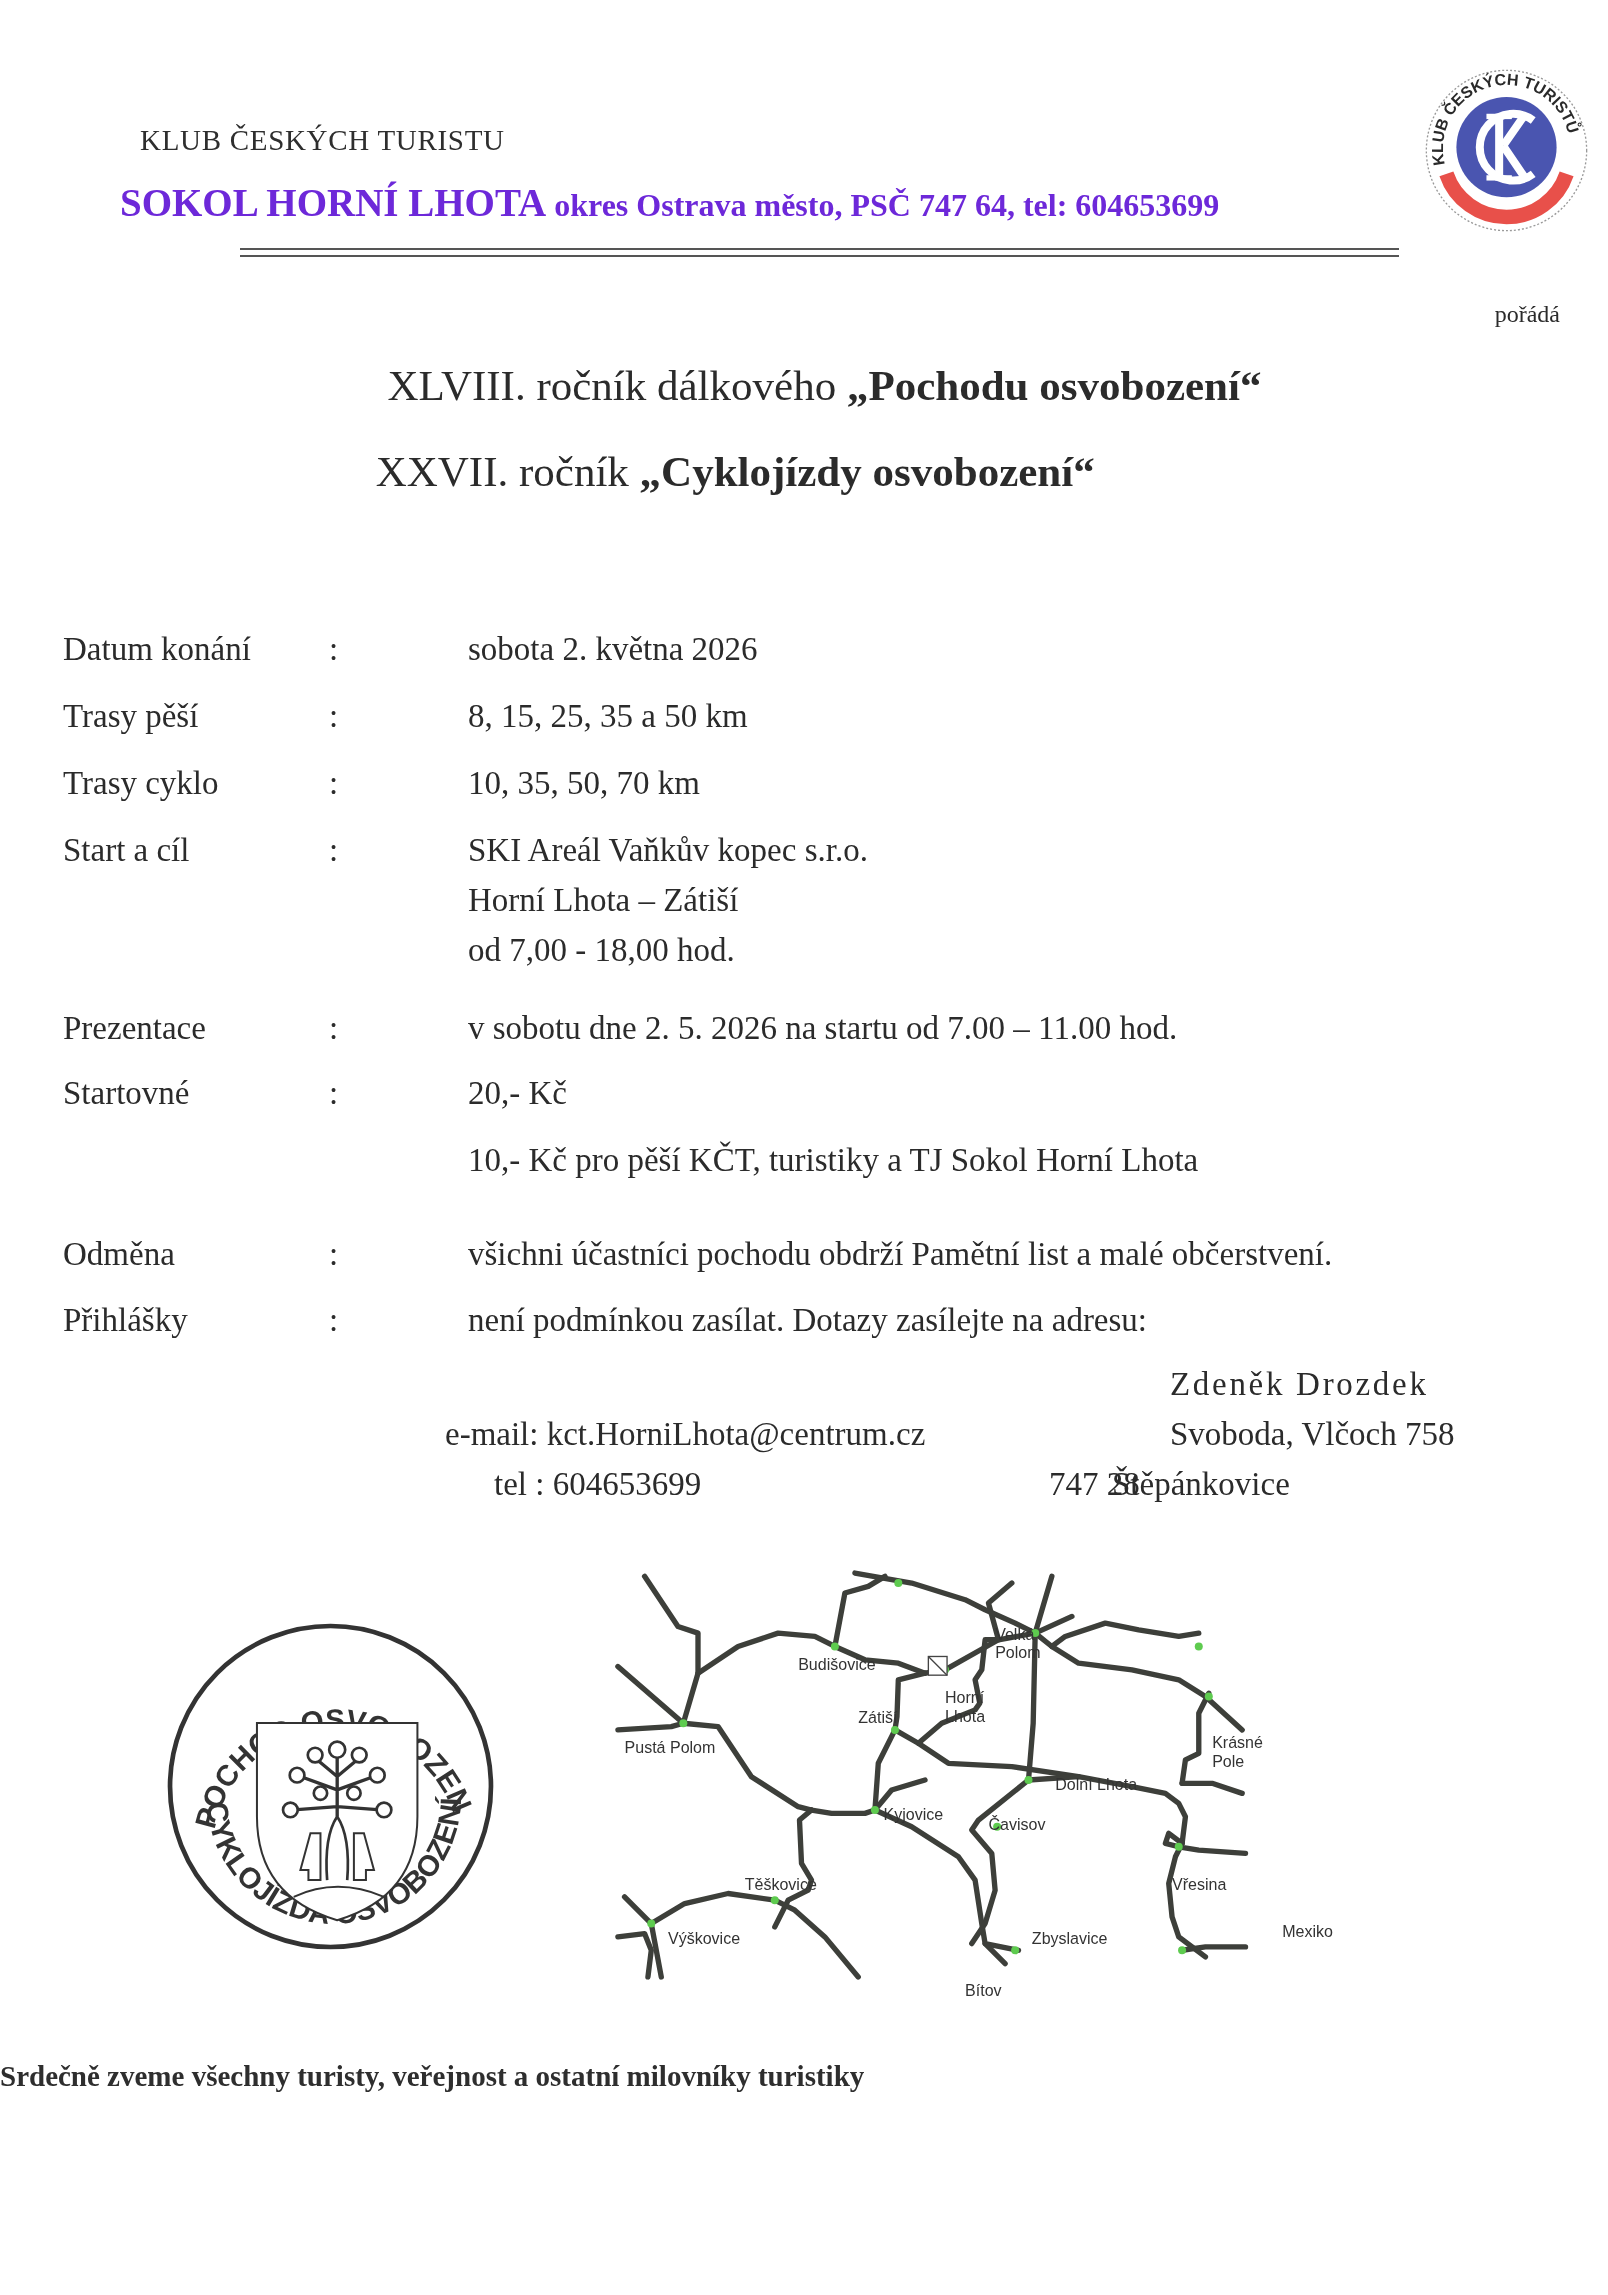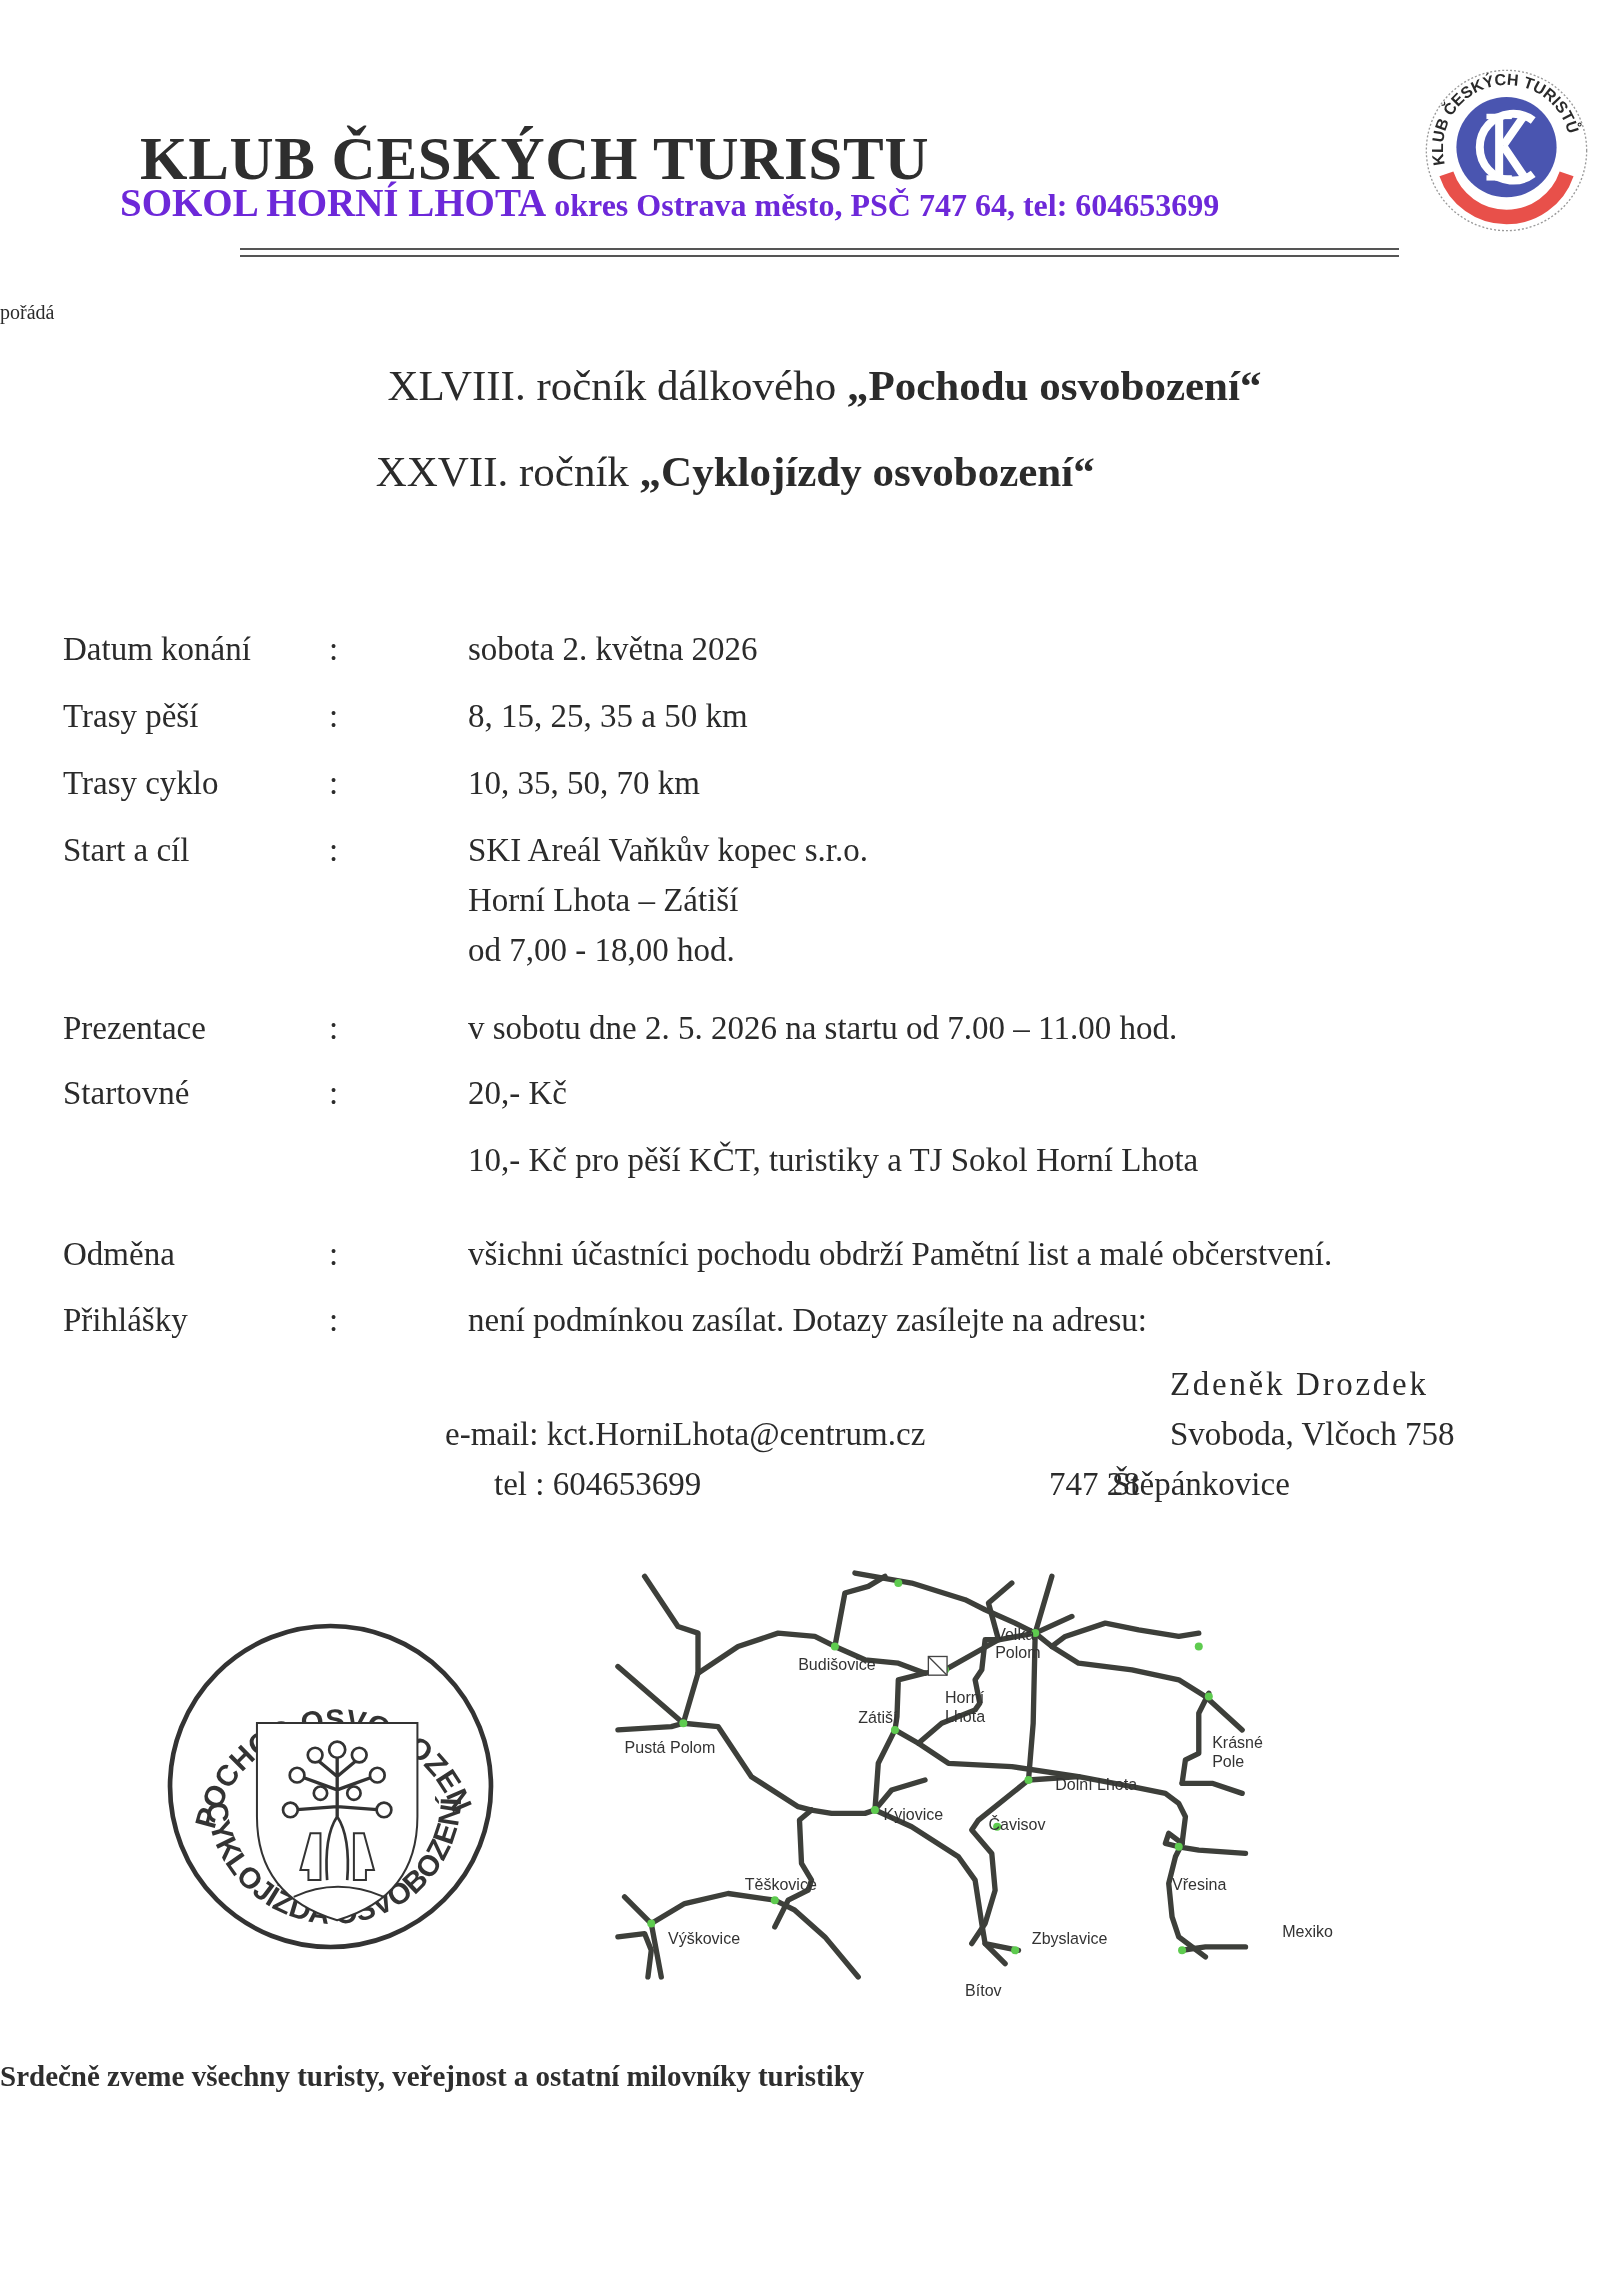--- a/index.html
+++ b/index.html
@@ -1,31 +1,31 @@
 <!DOCTYPE html>
 <html style="font-size:10.7px"><head>
 <meta charset="utf-8">
 <style>
   html, body { margin: 0; padding: 0; background: #ffffff; }
   body { width: 1609px; height: 2295px; position: relative; overflow: hidden;
          font-family: "Liberation Serif", "DejaVu Serif", serif; color: #2b2b2b; }
   .abs { position: absolute; }
 
   
-  .club-name { left: 140px; top: 124px; font-size: 61px; font-weight: bold; letter-spacing: 0.7px; color: #2e2e2e; }
+  .club-name { left: 140px; top: 124px; font-size: 29px; font-weight: normal; letter-spacing: 0.7px; color: #2e2e2e; }
   .club-line2 { left: 120px; top: 180px; font-size: 39px; font-weight: bold; color: #6d28d9; white-space: nowrap; }
   .club-line2 .small { font-size: 32px; }
   .rule { left: 240px; width: 1159px; height: 0; border-top: 2px solid #555; }
   .rule1 { top: 248px; }
   .rule2 { top: 255px; }
 
   .logo { left: 1423px; top: 67px; width: 167px; height: 167px; }
 
   
-  .porada { left: 0; width: 1560px; top: 301px; text-align: left; font-size: 20px; }
+  .porada { left: 0; width: 1560px; top: 301px; text-align: right; font-size: 24px; }
   .title1 { left: 0; width: 1609px; top: 361px; text-align: center; font-size: 43px; padding-left: 40px; box-sizing: border-box; }
   .title2 { left: 0; width: 1457px; top: 447px; text-align: center; font-size: 43px; padding-left: 13.4px; box-sizing: border-box; }
   .b { font-weight: bold; }
 
   
   .lbl { left: 63px; font-size: 33px; white-space: nowrap; }
   .colon { left: 329px; font-size: 33px; }
   .val { left: 425px; font-size: 33px; white-space: nowrap; margin-left: 43px; }
 
   

